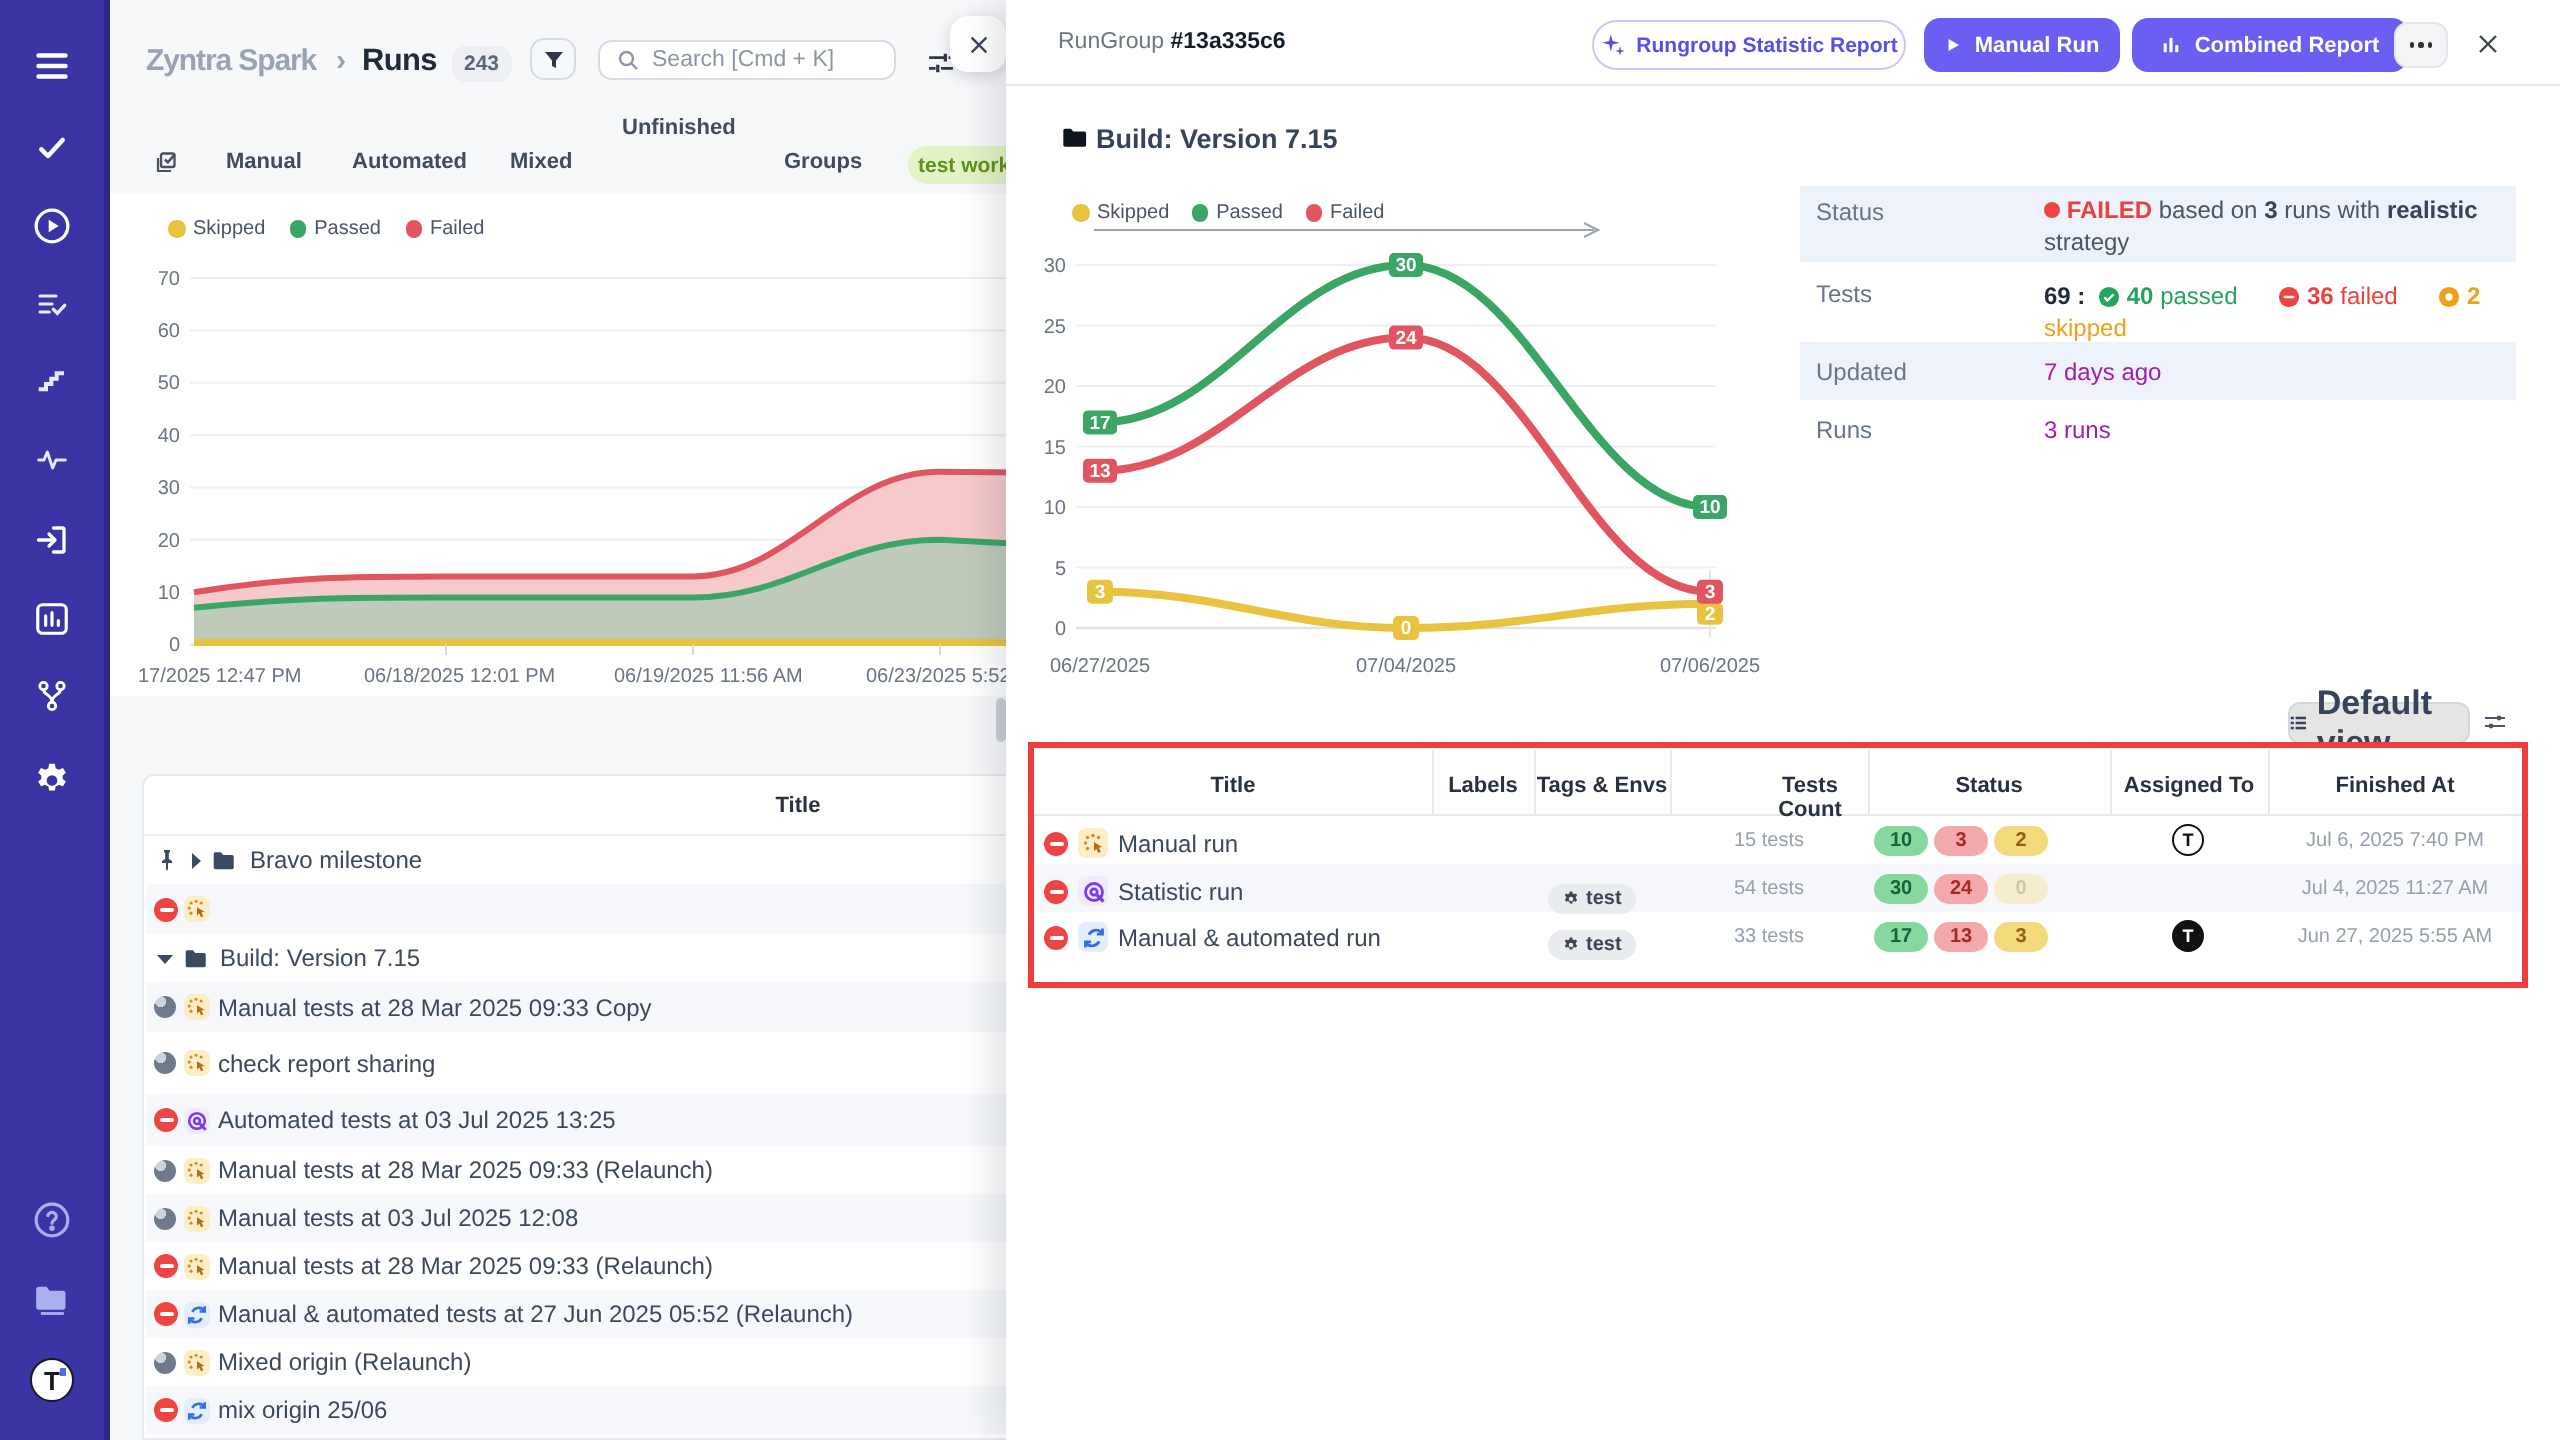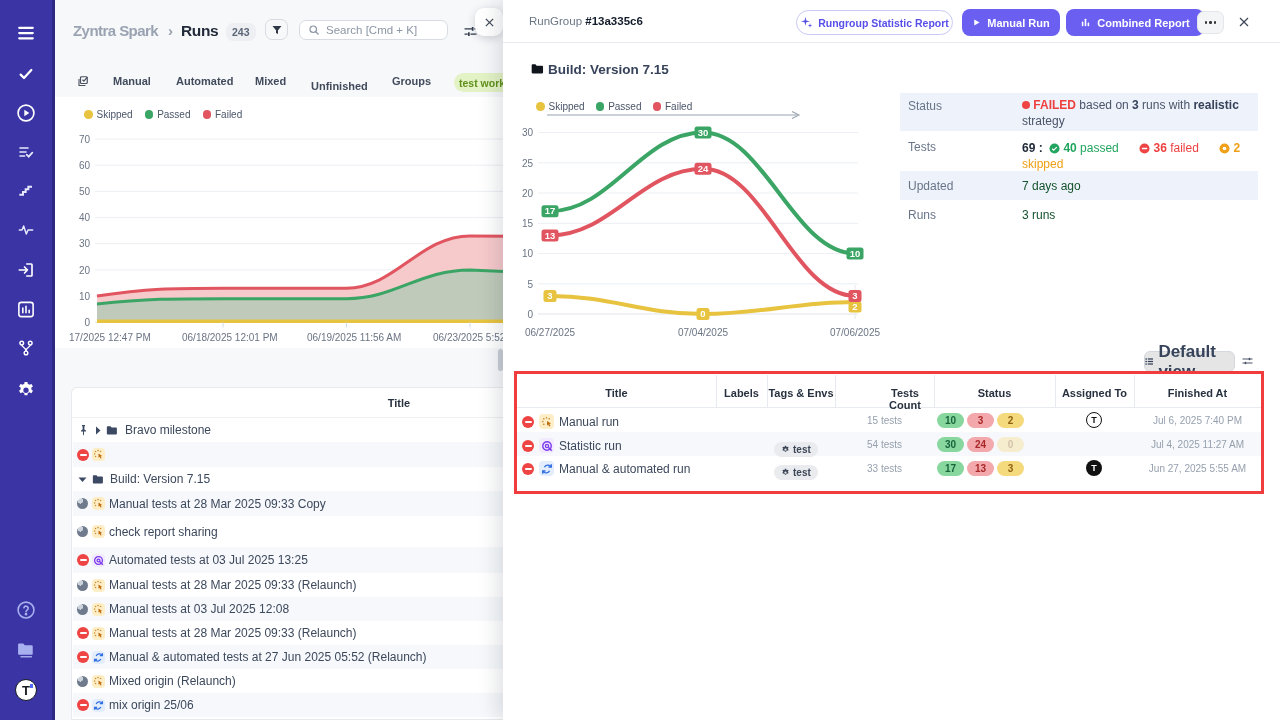--- a/index.html
+++ b/index.html
@@ -28,21 +28,21 @@
 .halfmoon { width:11px; height:11px; border-radius:50%; background:radial-gradient(circle at 30% 26%, #ccd3dc 0 24%, #6f7b8c 25% 100%); flex:none; }
 .tbadge { width:13px; height:13px; border-radius:4px; flex:none; display:flex; align-items:center; justify-content:center; }
 .tbadge.man { background:#fdeec7; }
 .tbadge.auto { background:#f1ebfd; }
 .tbadge.mix { background:#e4edfb; }
 #overlay { left:503px; top:0; width:777px; height:720px; background:#fff; box-shadow:-6px 0 18px rgba(20,30,50,.13); }
 #ovheader { left:0; top:0; width:777px; height:43px; border-bottom:1px solid #e7eaee; background:#fff; }
 .btn-purple { white-space:nowrap; background:#6a5ff1; color:#fff; border-radius:8px; font-size:11px; font-weight:700; display:flex; align-items:center; justify-content:center; gap:6px; }
 .btn-outline { white-space:nowrap; background:#fff; border:1px solid #c9c9f6; color:#584ee8; border-radius:13px; font-size:10.5px; font-weight:700; display:flex; align-items:center; justify-content:center; gap:5px; }
 .infolabel { color:#68758a; font-size:12px; }
-.infoval { color:#14532d; font-size:12px; }
+.infoval { color:#a21caf; font-size:12px; }
 .inforow { position:absolute; left:397px; width:358px; }
 .rowlav { background:#eef2fa; }
 #redbox { left:11px; top:371px; width:750px; height:123px; border:3px solid #f03c3c; background:#fff; }
 .th { color:#28313f; font-size:11px; font-weight:700; text-align:center; position:absolute; }
 .pill { width:27px; height:15px; border-radius:8px; font-size:10px; font-weight:700; display:inline-flex; align-items:center; justify-content:center; }
 .pill.g { background:#88d79e; color:#17643a; }
 .pill.r { background:#f3a8ac; color:#a82727; }
 .pill.y { background:#f5d97d; color:#8f6011; }
 .tagpill { background:#e9ebef; border-radius:8px; height:15px; font-size:10px; color:#3c4656; font-weight:600; display:inline-flex; align-items:center; gap:3px; padding:0 7px; }
 .fint { color:#96a0ae; font-size:10px; white-space:nowrap; }
@@ -81,21 +81,21 @@
     </div>
 
     <svg class="abs" style="left:22px; top:75px;" width="12" height="12" viewBox="0 0 24 24" fill="none" stroke="#4a5260" stroke-width="2.4">
         <path d="M4 8v13h13" stroke-width="2.2"></path>
         <rect x="7" y="3.5" width="13.5" height="13.5" rx="2"></rect>
         <path d="M11 9.5l2.8 2.8 7-8" stroke-width="2.6"></path>
       </svg>
     <div class="abs tab" style="left:58px; top:75px;">Manual</div>
     <div class="abs tab" style="left:121px; top:75px;">Automated</div>
     <div class="abs tab" style="left:200px; top:75px;">Mixed</div>
-    <div class="abs tab" style="left:256px; top:58px;margin-top:22px;">Unfinished</div>
+    <div class="abs tab" style="left:256px; top:58px;">Unfinished</div>
     <div class="abs tab" style="left:337px; top:75px;">Groups</div>
     <div class="abs" id="greenpill" style="left:399px; top:73px; width:62px; overflow:hidden;">test workfl</div>
 
     <div class="abs" id="chartwhite"></div>
     <div class="abs" style="left:443px; top:349px; width:5px; height:22px; background:#c9ced6; border-radius:3px;"></div>
     <div class="abs" style="left:29px; top:109px; display:flex; align-items:center; gap:4px;">
       <span class="dot" style="background:#e7c33f;"></span>
         <span class="leg">Skipped</span>
       <span class="dot" style="background:#3aa564; margin-left:8px;"></span>
         <span class="leg">Passed</span>

